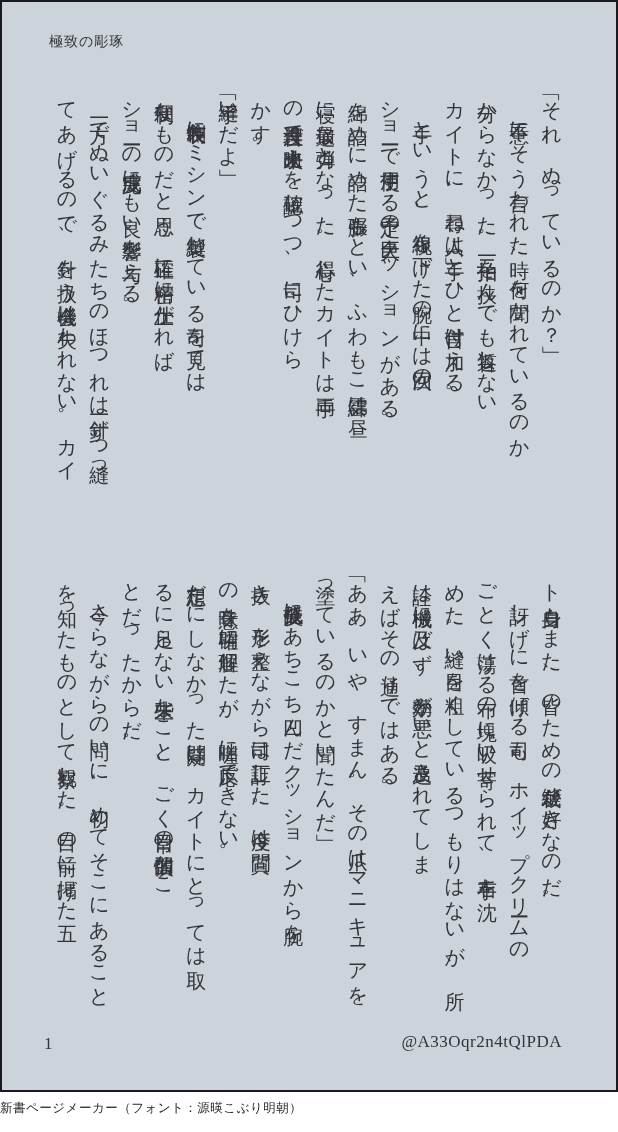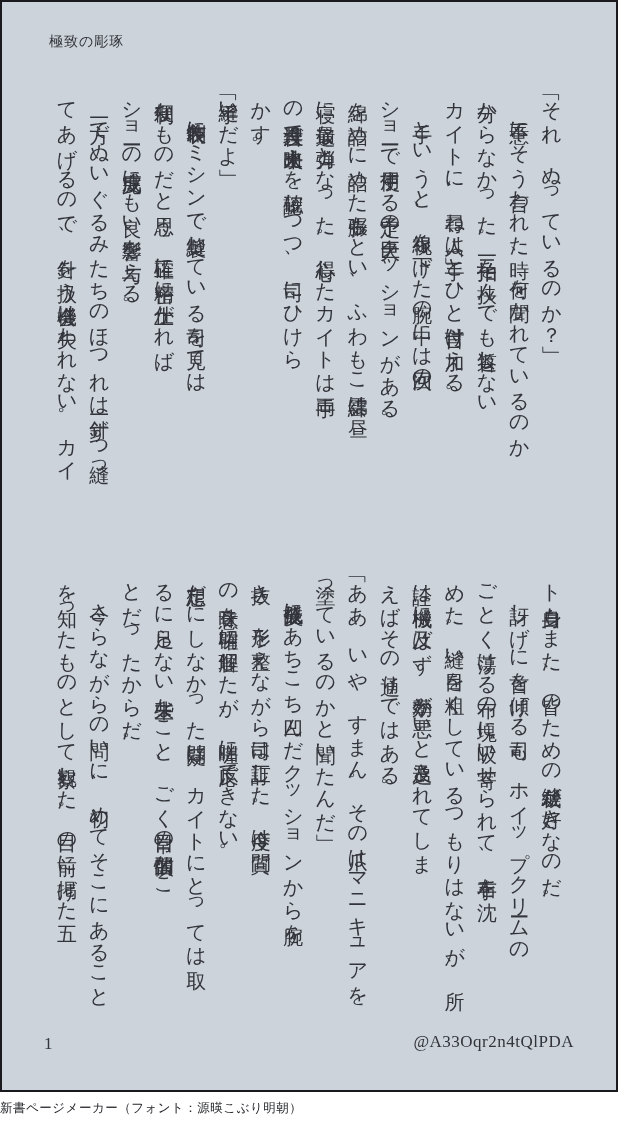--- a/index.html
+++ b/index.html
@@ -42,21 +42,21 @@
     line-height:20px;
     letter-spacing:0;
     white-space:pre;
     color:var(--ink);
   }
   .pagenum{
     position:absolute;left:42px;top:1032px;
     font-size:17px;
   }
   .handle{
-    position:absolute;right:42px;top:1030px;
+    position:absolute;right:54px;top:1030px;
     font-size:17px;letter-spacing:0.5px;
   }
   .caption{
     position:absolute;left:0;top:1100px;width:618px;
     text-align:left;
     font-size:12.5px;letter-spacing:0.5px;
     color:#25262b;
   }
 </style>
 </head>

